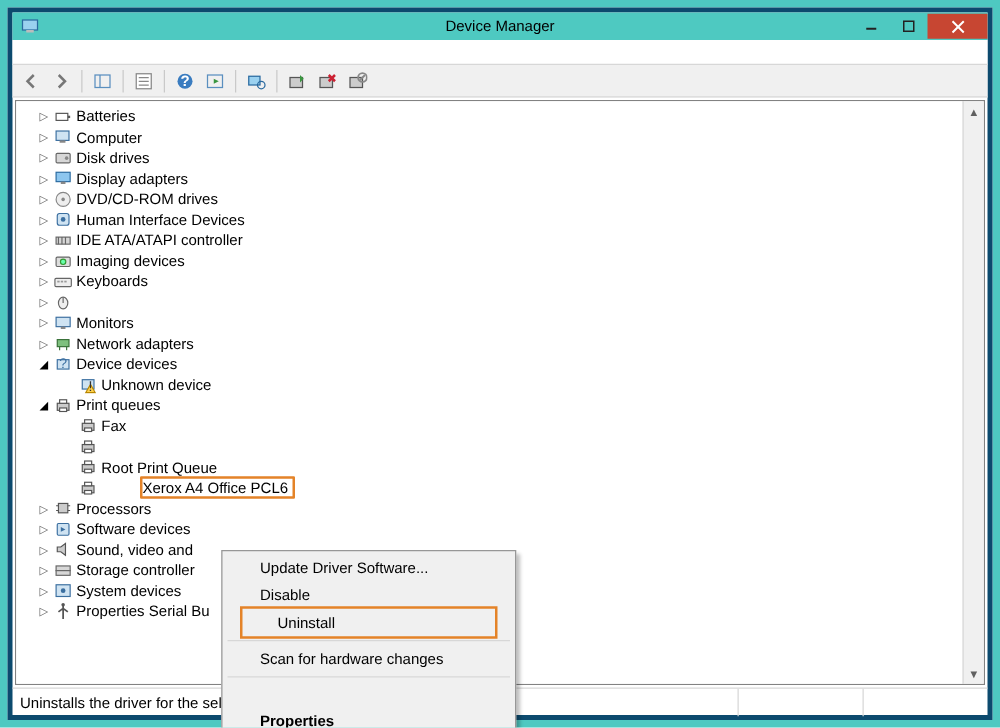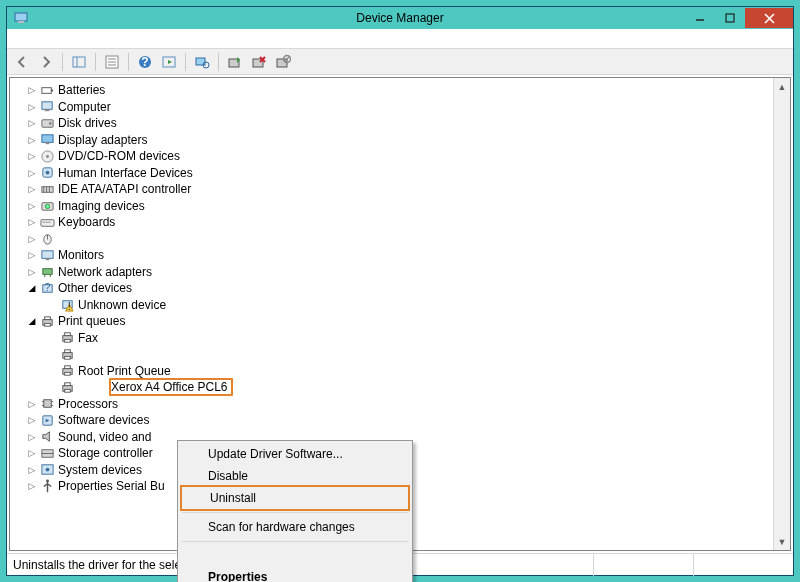--- a/index.html
+++ b/index.html
@@ -1,18 +1,18 @@
 <!DOCTYPE html>
 <html><head>
 <meta charset="utf-8">
 <style>
 * { box-sizing: border-box; margin: 0; padding: 0; font-family: "Segoe UI", Tahoma, sans-serif; font-size: 12px; }
 body { background: #4ec9c1; width: 800px; height: 582px; overflow: hidden; position: relative; }
 
-.window { position: absolute; left: 6px; top: 6px; right: 6px; bottom: 6px; background: #fff; border: 1px solid #0c4a6e; display: flex; flex-direction: column; }
+.window { position: absolute; left: 6px; top: 6px; right: 6px; bottom: 6px; background: #fff; border: 4px solid #0c4a6e; display: flex; flex-direction: column; }
 
 .titlebar { background: #4ec9c1; height: 22px; display: flex; align-items: center; position: relative; }
 .titlebar .icon { width: 16px; height: 16px; margin-left: 6px; }
 .titlebar .title { position: absolute; left: 0; right: 0; text-align: center; color: #000; font-size: 12px; }
 .titlebar .controls { margin-left: auto; display: flex; }
 .tbtn { width: 30px; height: 20px; display: flex; align-items: center; justify-content: center; background: #4ec9c1; color: #000; font-size: 13px; font-family: sans-serif; }
 .tbtn.close { background: #c74632; color: #fff; width: 48px; }
 .tbtn.max { background: #4ec9c1; }
 
 .menubar { height: 20px; background: #fff; border-bottom: 1px solid #d7d7d7; display: flex; align-items: center; padding-left: 6px; gap: 14px; }
@@ -38,21 +38,21 @@
 .strack { flex: 1; }
 
 .status { height: 22px; border-top: 1px solid #d7d7d7; display: flex; align-items: center; padding-left: 6px; color: #000; }
 .status .cells { margin-left: auto; display: flex; }
 .status .cell { width: 100px; height: 22px; border-left: 1px solid #d7d7d7; }
 
 .ctxmenu { position: absolute; left: 177px; top: 440px; width: 236px; background: #f0f0f0; border: 1px solid #979797; box-shadow: 3px 3px 3px rgba(0,0,0,.25); padding: 2px; z-index: 10; }
 .ctxmenu .row { height: 22px; display: flex; align-items: center; padding-left: 28px; font-size: 12px; }
 .ctxmenu .row.bold { font-weight: bold; margin-top: 24px; }
 .ctxmenu .sep { height: 1px; background: #d7d7d7; margin: 3px 2px; }
-.ctxmenu .row.hl { border: 2px solid #e48328; margin: -2px 0; height: 26px; }
+.ctxmenu .row.hl { border: 2px solid #e48328; margin: -2px 12px; height: 26px; }
 
 </style>
 </head>
 <body>
 
 <div class="window">
 
   <div class="titlebar">
     <span class="icon">
       <svg viewBox="0 0 16 16">
@@ -199,21 +199,21 @@
           <span class="nlabel">Display adapters</span>
         </div>
         <div class="node" style="--indent: 14px;">
           <span class="caret">▷</span>
           <span class="nicon">
             <svg viewBox="0 0 16 16">
               <circle cx="8" cy="8" r="6" fill="#eee" stroke="#888"></circle>
               <circle cx="8" cy="8" r="1.5" fill="#888"></circle>
             </svg>
           </span>
-          <span class="nlabel">DVD/CD-ROM devices</span>
+          <span class="nlabel">DVD/CD-ROM drives</span>
         </div>
         <div class="node" style="--indent: 14px;">
           <span class="caret">▷</span>
           <span class="nicon">
             <svg viewBox="0 0 16 16">
               <rect x="3" y="3" width="10" height="10" rx="2" fill="#cfe3f2" stroke="#3b6fa0"></rect>
               <circle cx="8" cy="8" r="2" fill="#3b6fa0"></circle>
             </svg>
           </span>
           <span class="nlabel">Human Interface Devices</span>
@@ -283,21 +283,21 @@
           <span class="nlabel">Network adapters</span>
         </div>
         <div class="node" style="--indent: 14px;">
           <span class="caret" style="color:#000">◢</span>
           <span class="nicon">
             <svg viewBox="0 0 16 16">
               <rect x="3" y="4" width="10" height="8" fill="#cfe3f2" stroke="#3b6fa0"></rect>
               <text x="8" y="11" text-anchor="middle" font-size="8" fill="#3b6fa0">?</text>
             </svg>
           </span>
-          <span class="nlabel">Other devices</span>
+          <span class="nlabel">Device devices</span>
         </div>
         <div class="node" style="--indent: 34px;">
           <span class="caret blank"></span>
           <span class="nicon">
             <svg viewBox="0 0 16 16">
               <rect x="3" y="4" width="10" height="8" fill="#cfe3f2" stroke="#3b6fa0"></rect>
               <path d="M10 8 L14 15 L6 15 Z" fill="#ffd24d" stroke="#b88600"></path>
               <text x="10" y="14" text-anchor="middle" font-size="6" fill="#333">!</text>
             </svg>
           </span>

